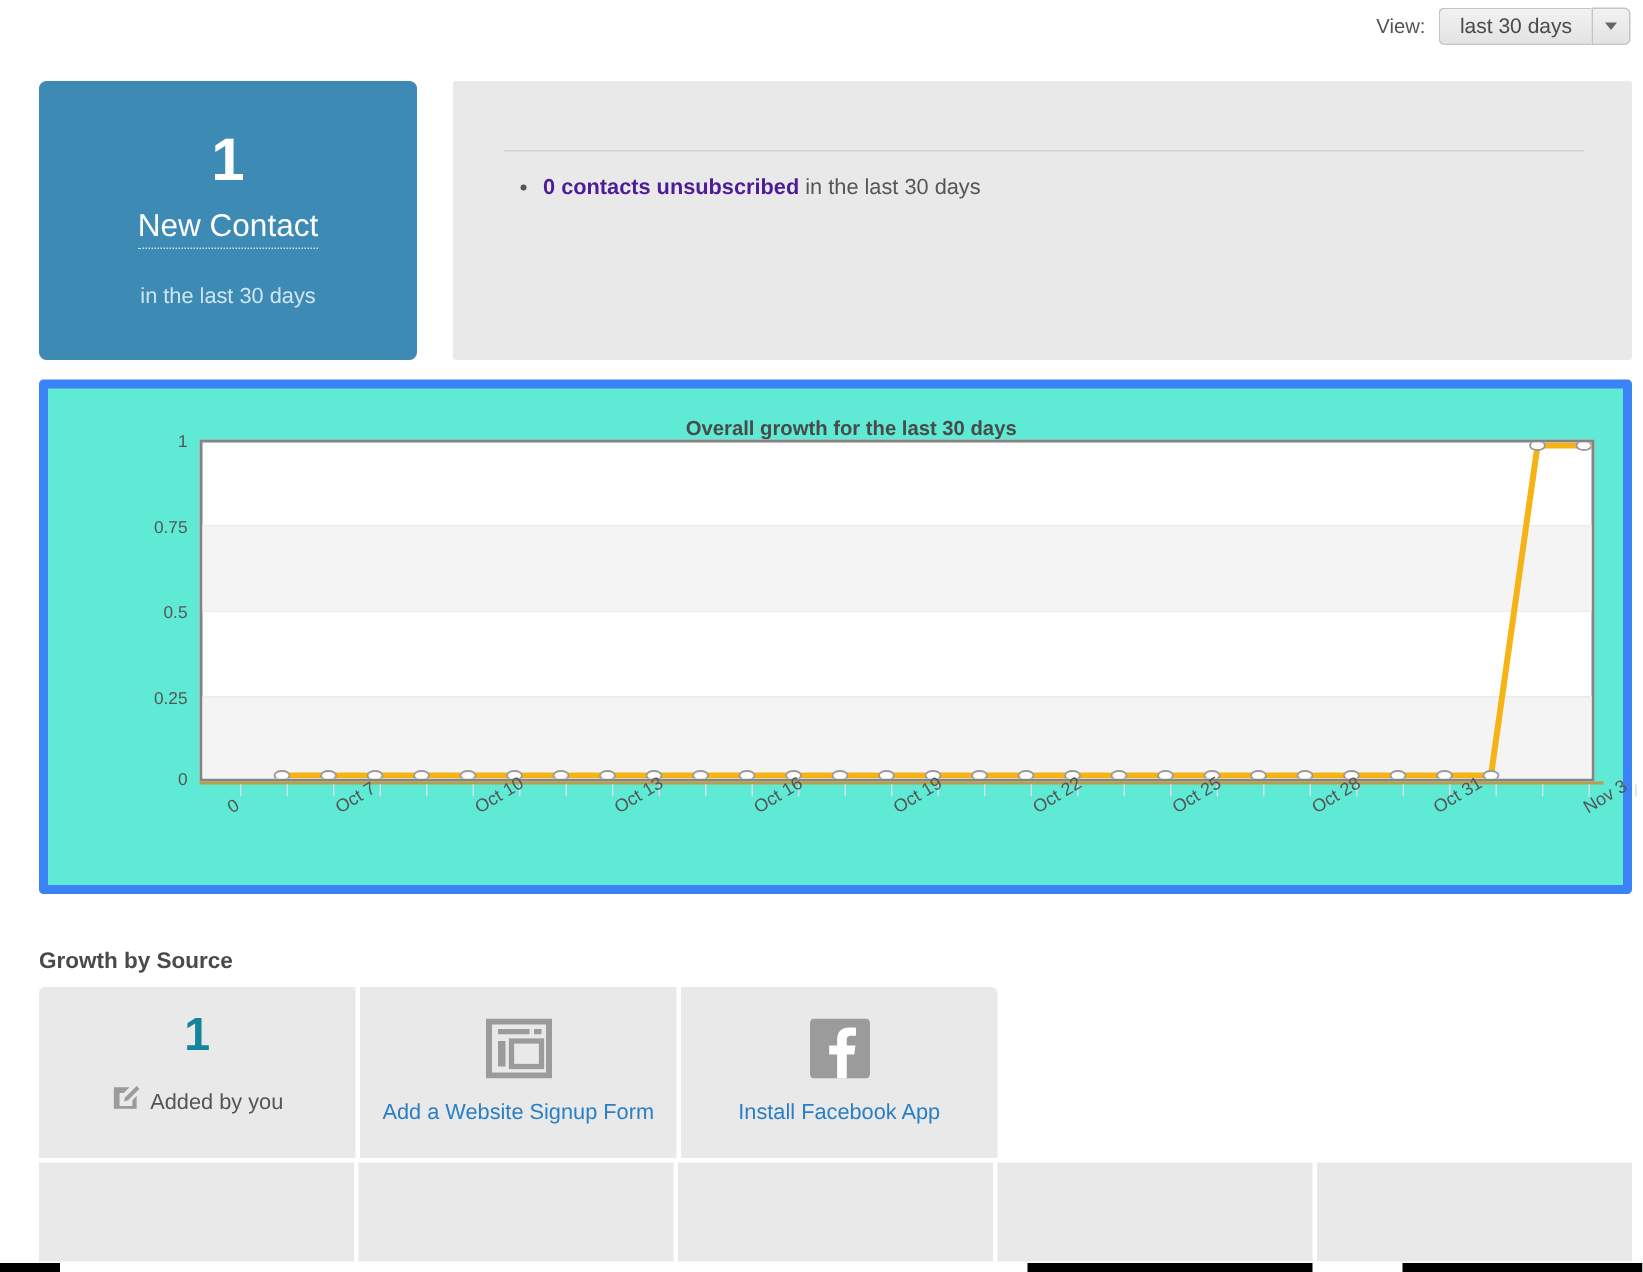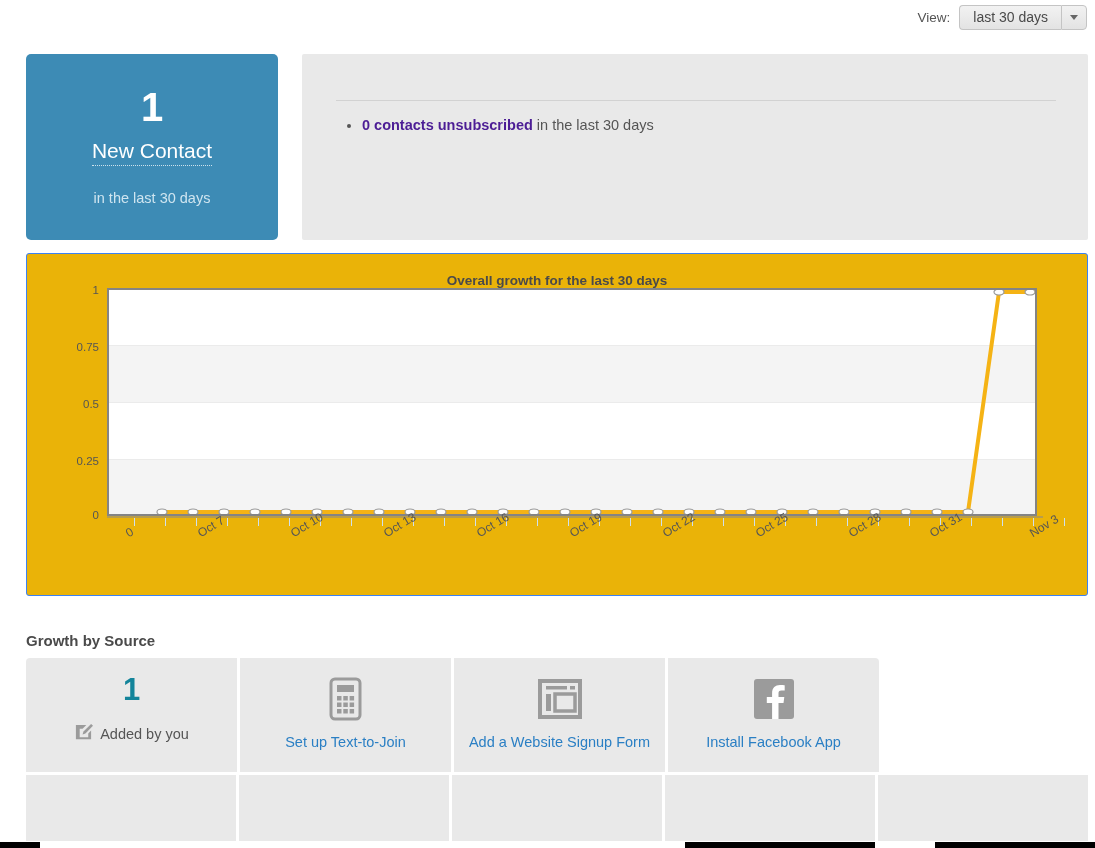--- a/index.html
+++ b/index.html
@@ -71,21 +71,21 @@
   }
   .info-rule { height:1px; background:#d2d2d2; margin: 20px 0 0 0; }
   .info-list { margin: 0; padding: 16px 0 0 26px; list-style: disc; }
   .info-list li { font-size: 14.5px; color:#555; }
   .info-list li b { color:#4c1d95; }
 
   
   .chart-card {
     position: absolute; left: 26px; top: 253px;
     width: 1062px; height: 343px;
-    background:#eab308; border:1px solid #3b82f6; border-radius:3px;
+    background:#5eead4; border:6px solid #3b82f6; border-radius:3px;padding-left:21px;
   }
   .chart-title {
     text-align:center; font-size:13.5px; font-weight:bold;
     color:#4a4a4a; padding-top: 19px;
   }
   .chart-area { position:relative; width:100%; height: 300px; }
   .ylabel {
     position:absolute; right: 0; font-size:11.5px; color:#555;
     transform: translateY(-50%); text-align:right;
   }
@@ -283,41 +283,20 @@
         <div class="tile-label dark">
           <span><svg width="19" height="19" viewBox="0 0 20 20">
               <path d="M2 2h11l-4 4H6v9h9v-4l3-3v9H2z" fill="#9b9b9b"></path>
               <path d="M18 1l2 2-8 8-3 1 1-3z" fill="#9b9b9b"></path>
             </svg></span>
           <span>Added by you</span>
         </div>
       </div>
       <div class="tile">
         <div class="tile-icon">
-          <svg width="33" height="44" viewBox="0 0 33 44">
-            <rect x="2" y="2" width="29" height="40" rx="4" fill="none" stroke="#9b9b9b" stroke-width="3"></rect>
-            <rect x="8" y="8" width="17" height="7" fill="#9b9b9b"></rect>
-            <g fill="#9b9b9b">
-              <rect x="8" y="19" width="4.5" height="4.5"></rect>
-              <rect x="14.3" y="19" width="4.5" height="4.5"></rect>
-              <rect x="20.6" y="19" width="4.5" height="4.5"></rect>
-              <rect x="8" y="25.5" width="4.5" height="4.5"></rect>
-              <rect x="14.3" y="25.5" width="4.5" height="4.5"></rect>
-              <rect x="20.6" y="25.5" width="4.5" height="4.5"></rect>
-              <rect x="8" y="32" width="4.5" height="4.5"></rect>
-              <rect x="14.3" y="32" width="4.5" height="4.5"></rect>
-              <rect x="20.6" y="32" width="4.5" height="4.5"></rect>
-            </g>
-          </svg>
-        </div>
-        <div style="height:10px"></div>
-        <div class="tile-label">Set up Text-to-Join</div>
-      </div>
-      <div class="tile">
-        <div class="tile-icon">
           <svg width="44" height="40" viewBox="0 0 44 40">
             <rect x="2" y="2" width="40" height="36" fill="none" stroke="#9b9b9b" stroke-width="4"></rect>
             <rect x="8" y="7" width="21" height="3.5" fill="#9b9b9b"></rect>
             <rect x="32" y="7" width="5" height="3.5" fill="#9b9b9b"></rect>
             <rect x="8" y="15" width="5" height="17" fill="#9b9b9b"></rect>
             <rect x="17" y="15" width="20" height="17" fill="none" stroke="#9b9b9b" stroke-width="3.5"></rect>
           </svg>
         </div>
         <div style="height:10px"></div>
         <div class="tile-label">Add a Website Signup Form</div>

